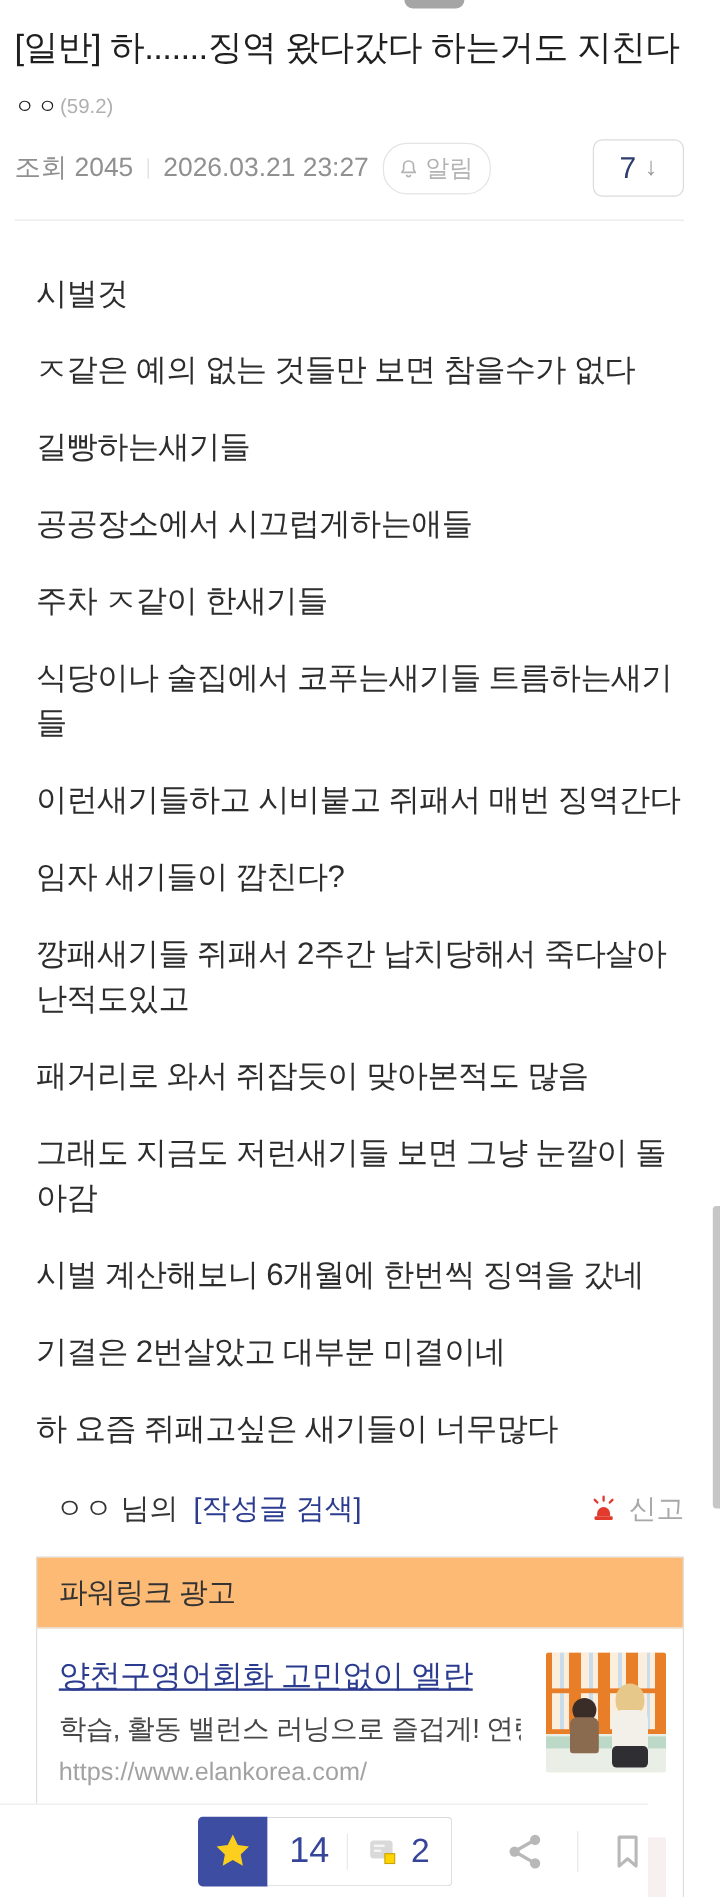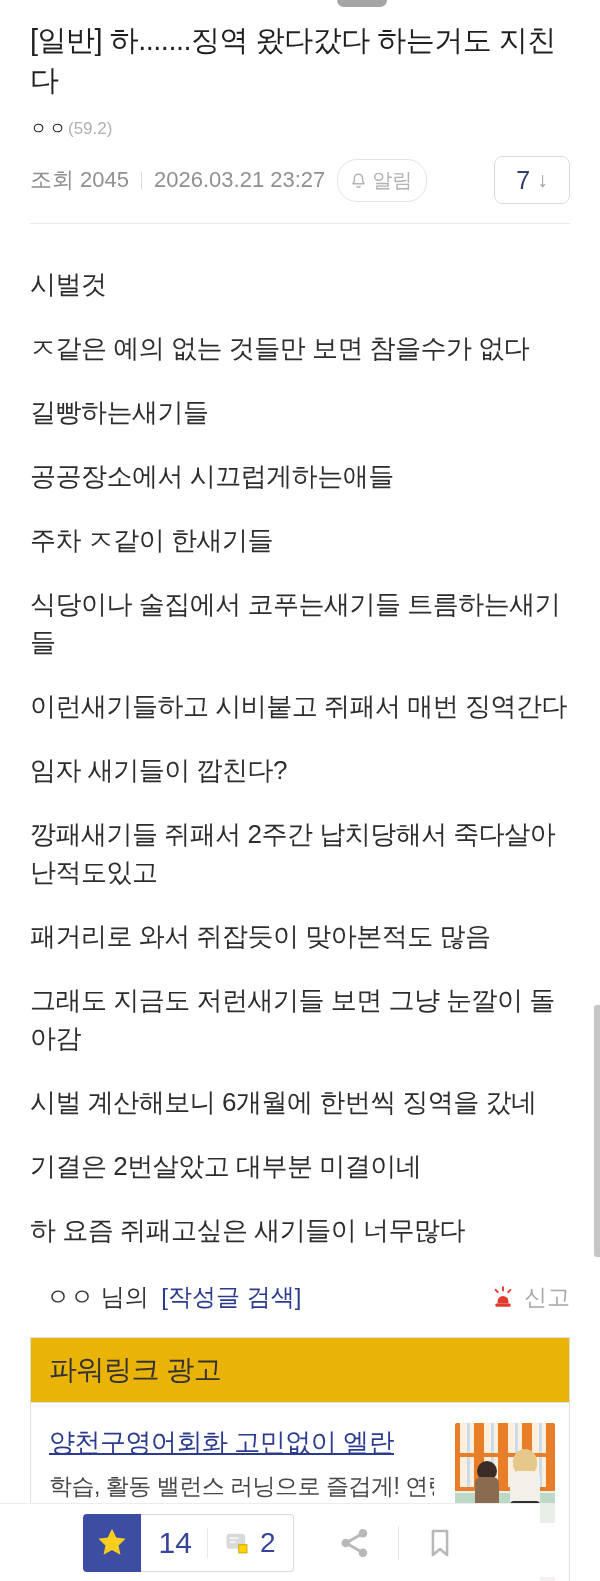--- a/index.html
+++ b/index.html
@@ -4,21 +4,21 @@
 <style>
   * { margin:0; padding:0; box-sizing:border-box; }
   html,body { background:#fff; }
   body { font-family:"Liberation Sans","DejaVu Sans",sans-serif; }
   .page { position:relative; width:600px; height:1581px; background:#fff; overflow:hidden; margin:0 auto; }
 
   
   .top-remnant { position:absolute; top:0; left:337px; width:50px; height:7px; background:#8f8f8f; border-radius:0 0 10px 10px; opacity:.8; }
 
   
-  .header { padding:20px 30px 0 30px; }
+  .header { padding:20px 30px 0 12px; }
   .post-title { font-size:29px; line-height:40px; color:#1f1f1f; letter-spacing:-0.5px; font-weight:400; }
   .author-row { margin-top:17px; font-size:17px; }
   .author-nick { color:#222; letter-spacing:2px; }
   .author-suffix { color:#b0b0b0; }
   .meta-row { margin-top:16px; display:flex; align-items:center; }
   .meta-left { display:flex; align-items:center; flex:1; }
   .meta-views, .meta-date { font-size:22px; color:#909090; }
   .meta-sep { width:1px; height:17px; background:#dcdcdc; margin:0 12px; }
   .alarm-pill { display:flex; align-items:center; margin-left:12px; border:1px solid #e4e4e4; border-radius:20px; padding:7px 14px 7px 11px; }
   .alarm-pill svg { display:block; margin-right:4px; }
@@ -35,21 +35,21 @@
   
   .author-tools { margin:32px 30px 0 46px; display:flex; align-items:center; }
   .tools-left { flex:1; font-size:24px; color:#333; }
   .search-link { color:#2b3b8f; text-decoration:none; margin-left:6px; }
   .report { display:flex; align-items:center; }
   .report svg { display:block; margin-right:8px; }
   .report-label { font-size:23px; color:#a8a8a8; }
 
   
   .ad-box { margin:24px 30px 0 30px; border:1px solid #dedede; }
-  .ad-band { background:#eab308; border-bottom:1px solid #e4e4e4; padding:13px 18px; font-size:28px; color:#333; letter-spacing:-0.5px; }
+  .ad-band { background:#fdba74; border-bottom:1px solid #e4e4e4; padding:13px 18px; font-size:24px; color:#333; letter-spacing:-0.5px; }
   .ad-item { position:relative; padding:22px 135px 22px 18px; min-height:118px; }
   .ad-title { font-size:26px; color:#2b3b8f; text-decoration:underline; letter-spacing:-0.5px; display:inline-block; }
   .ad-desc { font-size:23px; color:#474747; margin-top:11px; letter-spacing:-0.5px; white-space:nowrap; overflow:hidden; }
   .ad-url { font-size:21px; color:#a2a2a2; margin-top:9px; }
   .ad-thumb { position:absolute; right:14px; top:20px; width:100px; height:100px; border-radius:2px; overflow:hidden; }
 
   
   .thumb-library { background:#fdf2e4; }
   .lib-shelf { position:absolute; left:0; top:0; width:100%; height:68px;
     background:repeating-linear-gradient(90deg,#e8únor0 0,#e87f28 0); }
@@ -61,21 +61,21 @@
   .fig-child-hair { width:20px; height:20px; border-radius:50%; background:#3a2d28; left:22px; top:38px; }
   .fig-child-body { width:24px; height:30px; border-radius:6px 6px 2px 2px; background:#8a6b4f; left:20px; top:54px; }
   .fig-adult-hair { width:24px; height:26px; border-radius:50% 50% 40% 40%; background:#e6c98a; left:58px; top:26px; }
   .fig-adult-body { width:30px; height:34px; border-radius:8px 8px 2px 2px; background:#f3f0ea; left:55px; top:48px; }
   .fig-adult-legs { width:30px; height:18px; border-radius:4px; background:#2f2f33; left:55px; top:78px; }
 
   
   .thumb-twelve { background:#f7eff0; display:flex; align-items:center; justify-content:center; }
 
   
-  .footer { position:absolute; left:0; bottom:0; width:540px; height:78px; border-top:1px solid #ececec; background:#fff; display:flex; align-items:center; justify-content:center; }
+  .footer { position:absolute; left:0; bottom:0; width:540px; height:78px; border-top:1px solid #ececec; background:#fff; display:flex; align-items:center; justify-content:flex-end; }
   .rec-widget { display:flex; align-items:stretch; height:58px; }
   .rec-star-btn { width:58px; background:#3d4da1; border-radius:4px 0 0 4px; display:flex; align-items:center; justify-content:center; }
   .rec-count-box { display:flex; align-items:center; border:1px solid #d9d9d9; border-left:none; border-radius:0 4px 4px 0; padding:0 18px; background:#fff; }
   .rec-count { font-size:30px; color:#36459a; }
   .rec-sep { width:1px; height:30px; background:#e8e8e8; margin:0 15px; }
   .img-count { font-size:28px; color:#36459a; margin-left:9px; }
   .share-btn { margin-left:42px; display:flex; align-items:center; }
   .foot-vdiv { width:1px; height:34px; background:#e6e6e6; margin:0 24px; }
   .bookmark-btn { display:flex; align-items:center; }
 

